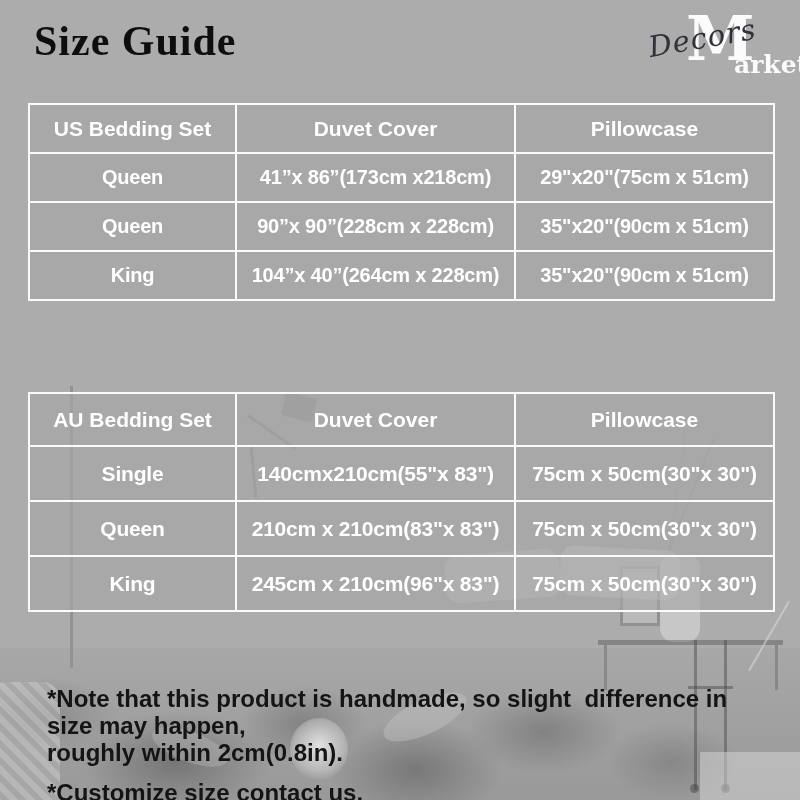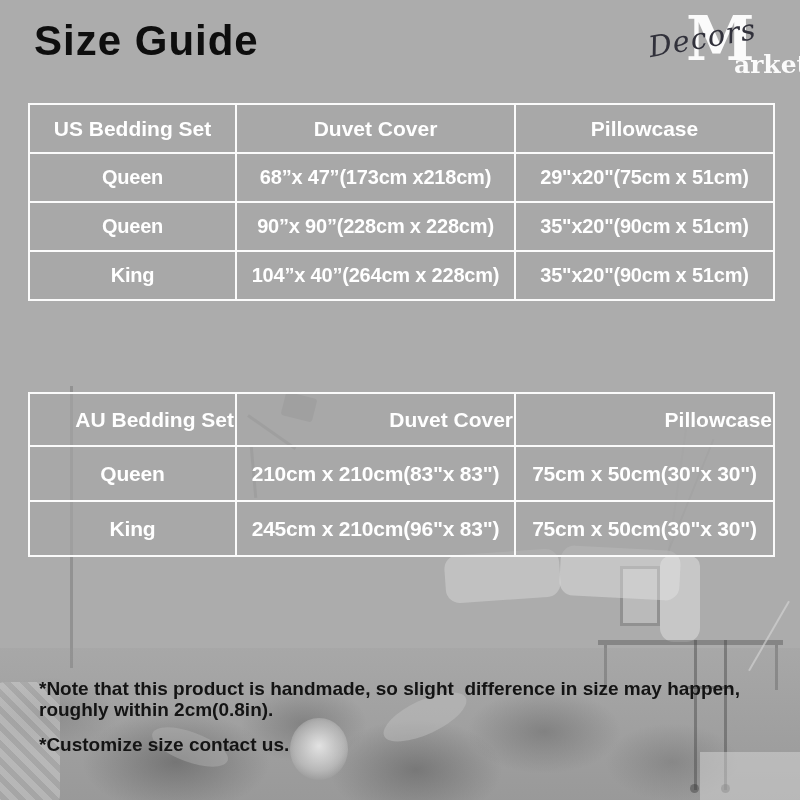--- a/index.html
+++ b/index.html
@@ -44,21 +44,21 @@
   .hint-rackleg2{left:724px;top:640px;width:3px;height:150px;background:rgba(70,70,70,.45);}
   .hint-rackbar{left:688px;top:686px;width:45px;height:3px;background:rgba(70,70,70,.45);}
   .hint-wheel1{left:690px;top:784px;width:9px;height:9px;border-radius:50%;background:rgba(60,60,60,.45);}
   .hint-wheel2{left:721px;top:784px;width:9px;height:9px;border-radius:50%;background:rgba(60,60,60,.45);}
   .hint-floor{left:700px;top:752px;width:100px;height:48px;background:rgba(215,215,215,.5);}
   .hint-branchR{left:768px;top:596px;width:2px;height:80px;transform:rotate(30deg);background:rgba(215,215,215,.6);}
 
   
   .page-title{
     position:absolute;left:34px;top:20px;margin:0;
-    font-family:Liberation Sans, sans-serif;
+    font-family:Liberation Serif, serif;
     font-weight:bold;font-size:42px;line-height:1;color:#0e0e0e;letter-spacing:1px;
   }
   
   .logo{position:absolute;left:650px;top:10px;width:145px;height:75px;}
   .logo span{position:absolute;line-height:1;}
   .logo-m{left:36px;top:-2px;font-family:"DejaVu Serif","Liberation Serif",serif;font-weight:bold;font-size:62px;color:#fbfbfb;}
   .logo-script{left:-2px;top:14px;font-family:"DejaVu Serif","Liberation Serif",serif;font-style:italic;font-size:29px;color:#31313b;transform:rotate(-10deg);letter-spacing:1px;}
   .logo-rest{left:84px;top:42px;font-family:"DejaVu Serif","Liberation Serif",serif;font-weight:bold;font-size:25px;color:#fbfbfb;}
 
   
@@ -66,26 +66,26 @@
   .t1{left:28px;top:103px;width:745px;}
   .t2{left:28px;top:392px;width:745px;}
   th,td{
     border:2px solid #fbfbfb;
     background:rgba(166,166,166,.65);
     color:#ffffff;text-align:center;vertical-align:middle;
     overflow:hidden;white-space:nowrap;
   }
   .t1 th{height:45px;font-size:21px;font-weight:bold;margin-left:12px;}
   .t1 td{height:45px;font-size:20px;font-weight:bold;letter-spacing:-0.2px;}
-  .t2 th{height:49px;font-size:21px;font-weight:bold;text-align:right;}
+  .t2 th{height:49px;font-size:21px;font-weight:bold;}
   .t2 td{height:51px;font-size:21px;font-weight:bold;letter-spacing:-0.2px;}
 
   
   .notes{position:absolute;left:35px;top:674px;width:745px;color:#141414;}
-  .notes p{margin:4px;font-size:19px;font-weight:bold;line-height:1.12;white-space:pre-wrap;}
+  .notes p{margin:12px;font-size:24px;font-weight:bold;line-height:1.12;white-space:pre-wrap;}
   .notes p + p{margin-top:13px;}
 </style>
 </head>
 <body>
 
 <div class="canvas">
 
   <div class="photo-layer">
     <div class="hint-pole"></div>
     <div class="hint-lamp-head"></div>
@@ -132,21 +132,21 @@
     <thead>
       <tr>
         <th>US Bedding Set</th>
         <th>Duvet Cover</th>
         <th>Pillowcase</th>
       </tr>
     </thead>
     <tbody>
       <tr>
         <td>Queen</td>
-        <td>68”x 47”(173cm x218cm)</td>
+        <td>41”x 86”(173cm x218cm)</td>
         <td>29"x20"(75cm x 51cm)</td>
       </tr>
       <tr>
         <td>Queen</td>
         <td>90”x 90”(228cm x 228cm)</td>
         <td>35"x20"(90cm x 51cm)</td>
       </tr>
       <tr>
         <td>King</td>
         <td>104”x 40”(264cm x 228cm)</td>
@@ -163,20 +163,25 @@
       </colgroup>
     <thead>
       <tr>
         <th>AU Bedding Set</th>
         <th>Duvet Cover</th>
         <th>Pillowcase</th>
       </tr>
     </thead>
     <tbody>
       <tr>
+        <td>Single</td>
+        <td>140cmx210cm(55"x 83")</td>
+        <td>75cm x 50cm(30"x 30")</td>
+      </tr>
+      <tr>
         <td>Queen</td>
         <td>210cm x 210cm(83"x 83")</td>
         <td>75cm x 50cm(30"x 30")</td>
       </tr>
       <tr>
         <td>King</td>
         <td>245cm x 210cm(96"x 83")</td>
         <td>75cm x 50cm(30"x 30")</td>
       </tr>
     </tbody>

